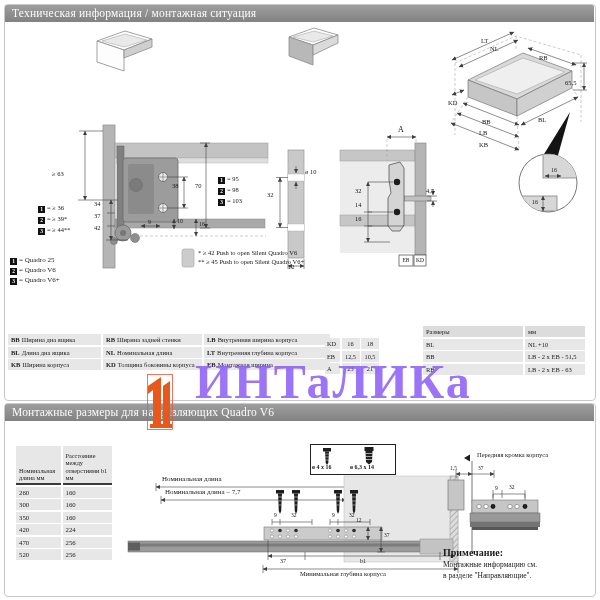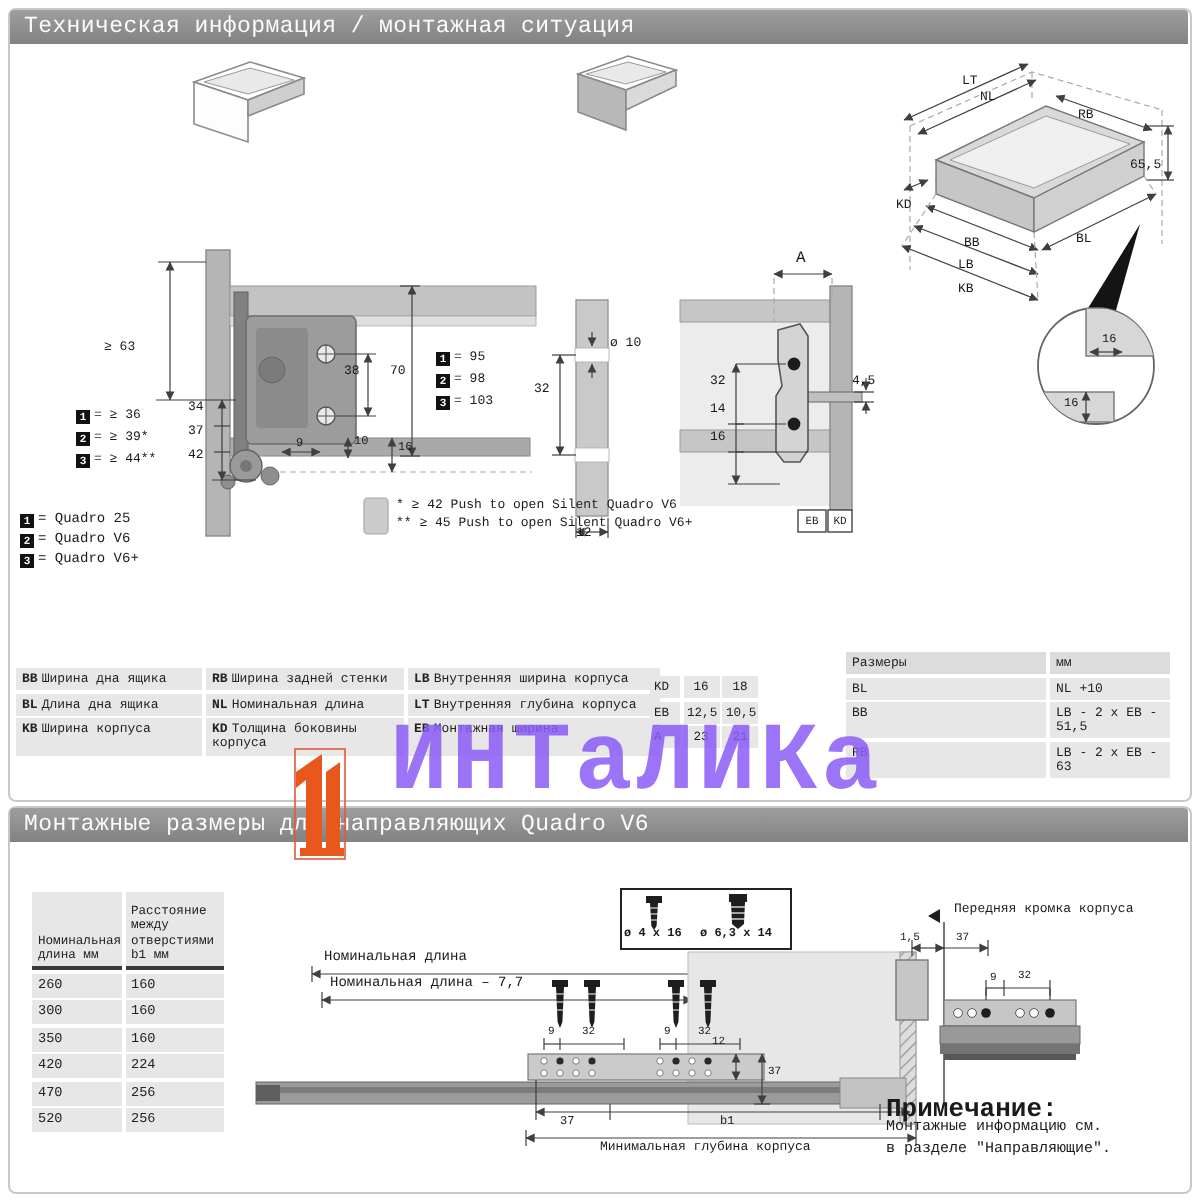--- a/index.html
+++ b/index.html
@@ -1,25 +1,25 @@
 <!DOCTYPE html>
 <html><head>
 <meta charset="utf-8">
 <style>
   html,body{margin:0;padding:0;background:#fff;}
   .page{position:relative;width:600px;height:600px;background:#fff;overflow:hidden;
-        font-family:Liberation Mono, monospace;}
+        font-family:Liberation Serif, serif;}
   .frame{position:absolute;background:#fff;border:1px solid #c8c8c8;border-radius:4px;z-index:0;}
   .sech{position:absolute;left:5px;width:589px;height:17px;box-sizing:border-box;
         background:linear-gradient(#9e9e9e,#828282);color:#fbfbfb;font-size:11.5px;
         padding:2px 0 0 7px;z-index:3;border-radius:2px 2px 0 0;letter-spacing:0.2px;}
   svg.draw{position:absolute;left:0;top:0;z-index:2;pointer-events:none;}
   .lb{position:absolute;font-size:7px;color:#1a1a1a;line-height:1;white-space:nowrap;z-index:3;}
   .fs55{font-size:5.5px}.fs6{font-size:6px}.fs65{font-size:6.5px}.fs75{font-size:7.5px}
-  .fs8{font-size:8px}.fs85{font-size:13px}.bold{font-weight:bold}
+  .fs8{font-size:8px}.fs85{font-size:10px}.bold{font-weight:bold}
   .sq{display:inline-block;width:7px;height:7px;background:#111;color:#fff;font-style:normal;
       font-size:5.5px;text-align:center;line-height:7px;margin-right:2px;vertical-align:-1px;font-weight:bold;}
   .dl{stroke:#3f3f3f;stroke-width:0.6;fill:none}
   .dsh{stroke:#a9a9a9;stroke-width:0.6;stroke-dasharray:3 2;fill:none}
   .grid{position:absolute;display:grid;z-index:3;}
   .grid div{background:#e7e7e7;color:#222;}
   .at{left:8px;top:334px;grid-template-columns:93px 99px 126px;gap:1.5px 2px;}
   .at div{font-size:6.5px;padding:2px 3px;line-height:1.1;}
   .at b{margin-right:2px;}
   .vt{left:325px;top:338px;grid-template-columns:15px 18px 18px;gap:1.5px;}

